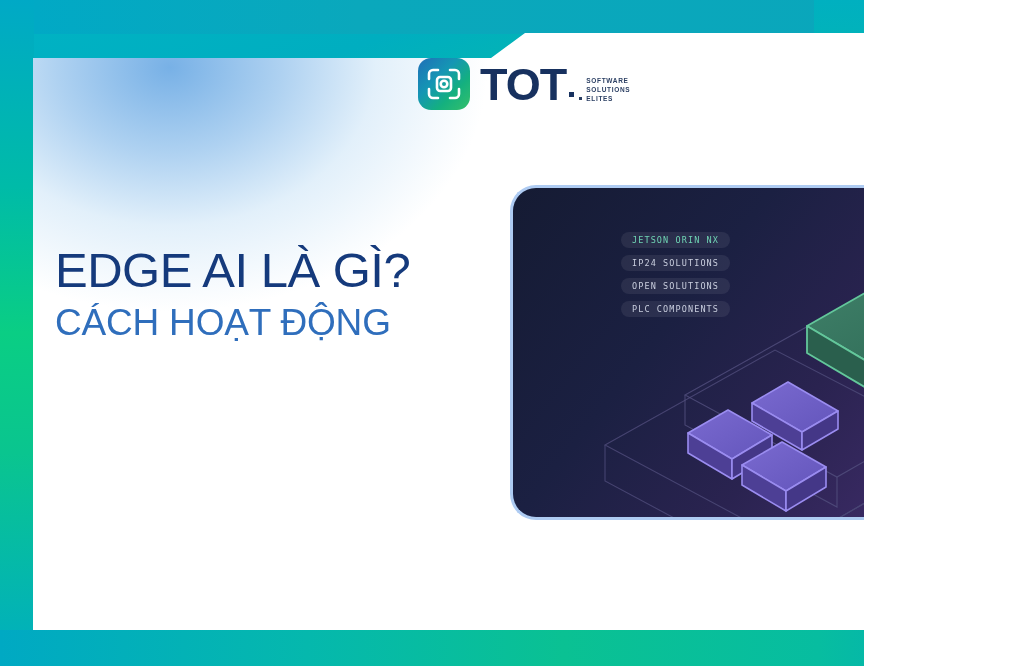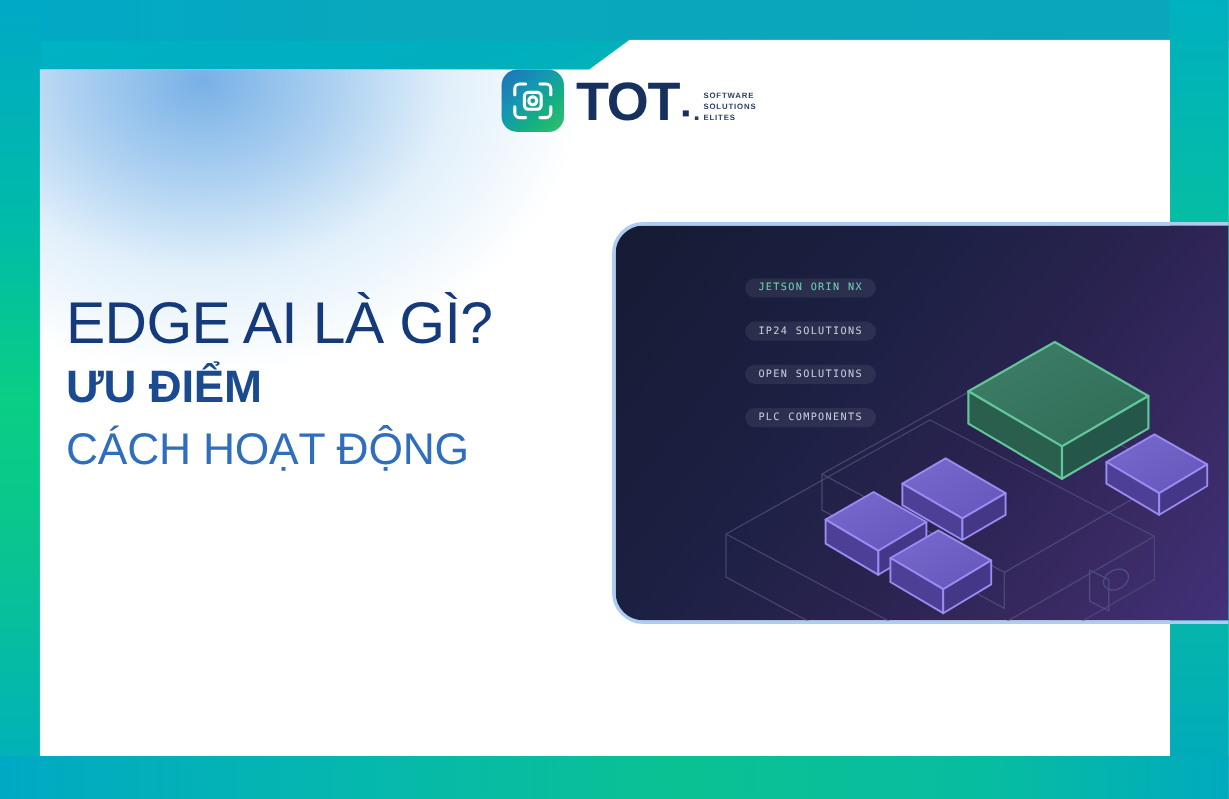--- a/index.html
+++ b/index.html
@@ -2,21 +2,21 @@
 <html><head>
 <meta charset="utf-8">
 <style>
   html,body{margin:0;padding:0;}
   body{
     width:1024px;height:666px;overflow:hidden;
     font-family:"Liberation Sans", sans-serif;
     background:#fff;
   }
   .canvas{
-    position:relative;width:1024px;height:666px;overflow:hidden;
+    position:relative;width:864px;height:666px;overflow:hidden;
     background:linear-gradient(160deg,#00b3c4 0%,#00aec0 18%,#09bf9f 42%,#12cf7f 58%,#0bbf9c 74%,#00a8bd 100%);
   }
   
   .edge-left{
     position:absolute;left:0;top:0;width:34px;height:666px;
     background:linear-gradient(180deg,#00a9c6 0%,#00bba8 28%,#0ace84 50%,#0ac58f 68%,#00aec0 100%);
   }
   .edge-top{
     position:absolute;left:0;top:0;width:1024px;height:34px;
     background:linear-gradient(90deg,#00a9c6 0%,#0aa8bc 35%,#0aa6bb 100%);
@@ -87,21 +87,21 @@
   
   .art-card{
     position:absolute;left:510px;top:185px;width:514px;height:335px;
     border:3px solid #aecbf2;border-right:none;
     border-radius:26px 0 0 26px;
     background:linear-gradient(128deg,#151b33 0%,#1b2042 34%,#2a2350 60%,#3a2a64 82%,#43307a 100%);
     overflow:hidden;box-sizing:border-box;
   }
   .art-inner{position:absolute;left:0;top:0;width:100%;height:100%;}
 
-  .pill-stack{position:absolute;left:108px;top:44px;display:flex;flex-direction:column;gap:20px;}
+  .pill-stack{position:absolute;left:108px;top:44px;display:flex;flex-direction:column;gap:7px;}
   .pill{
     background:rgba(255,255,255,0.075);
     border-radius:10px;padding:3px 11px;
     font-family:"DejaVu Sans Mono", monospace;
     font-size:8.5px;letter-spacing:1.1px;
     color:#c9cede;text-align:center;white-space:nowrap;
   }
   .pill.accent{color:#6fd4b4;}
 </style>
 </head>
@@ -137,21 +137,20 @@
       <div class="logo-tag">
         <div>SOFTWARE</div>
         <div>SOLUTIONS</div>
         <div class="bul">ELITES</div>
       </div>
     </div>
   </div>
 
   <div class="headline">
     <div class="h-l1">EDGE AI LÀ GÌ?</div>
-    <div class="h-l2">ƯU ĐIỂM</div>
     <div class="h-l3">CÁCH HOẠT ĐỘNG</div>
   </div>
 
   <div class="art-card">
     <div class="art-inner">
 
       <svg width="514" height="335" viewBox="0 0 514 335" style="position:absolute;left:-3px;top:-3px;">
         <defs>
           <linearGradient id="chipTop" x1="0" y1="0" x2="1" y2="1">
             <stop offset="0%" stop-color="#3f7f68"></stop>

